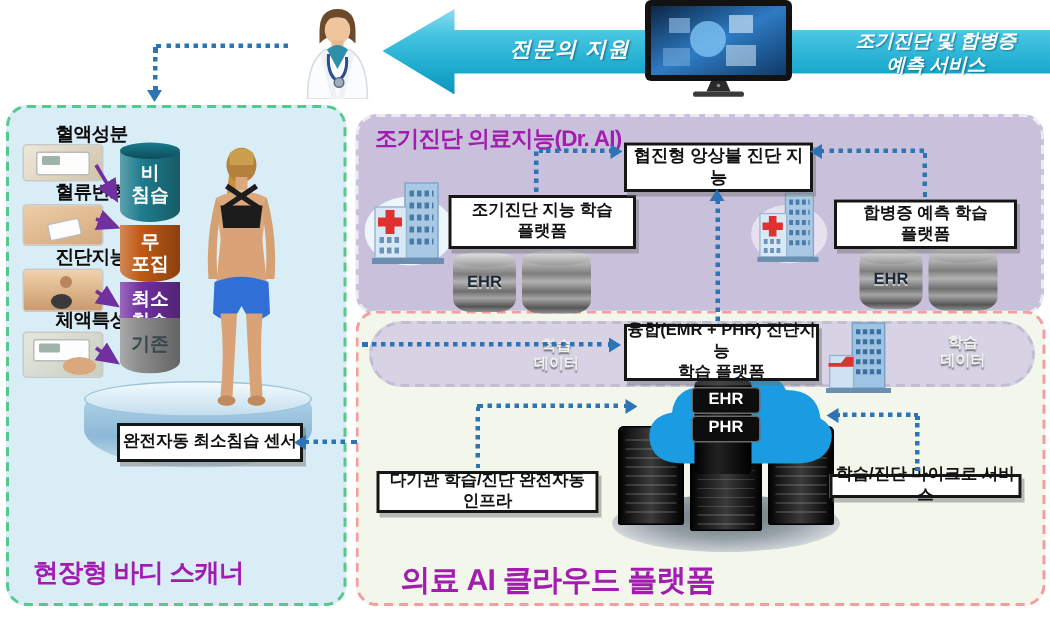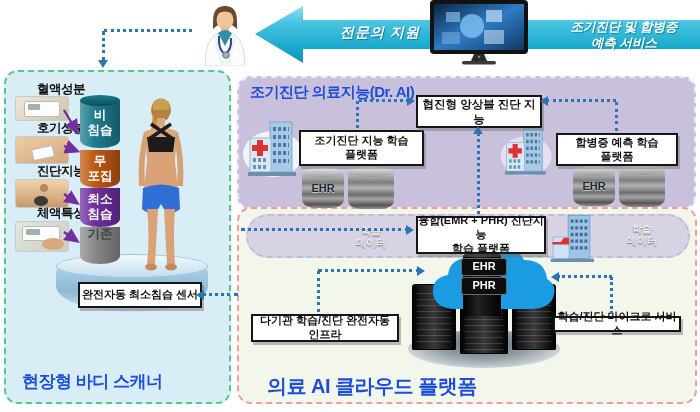--- a/index.html
+++ b/index.html
@@ -8,21 +8,21 @@
   .abs{position:absolute;}
 
   
   .panel{position:absolute;border-radius:14px;box-sizing:border-box;}
   .panel.scanner{left:4px;top:70px;width:227px;height:334px;background:#d9edf7;border:2px dashed #55c98c;}
   .panel.drai{left:237px;top:76px;width:459px;height:134px;background:#c9c1db;border:2px dashed #ecebf5;}
   .panel.cloud{left:237px;top:207px;width:460px;height:197px;background:#f3f6ea;border:2px dashed #f49d9d;}
   .band{position:absolute;left:7px;top:5px;width:444px;height:44px;background:#d7d3e4;
         border:2px dashed #c2bcd5;border-radius:22px;box-sizing:border-box;}
 
-  .ptitle{position:absolute;font-weight:bold;color:#1d4ed8;}
+  .ptitle{position:absolute;font-weight:bold;color:#a21caf;}
   .ptitle.drai-t{left:11px;top:5px;font-size:15px;letter-spacing:-0.5px;}
   .ptitle.cloud-t{left:12px;top:164px;font-size:20px;letter-spacing:-0.5px;margin-left:16px;}
   .ptitle.scan-t{left:16px;top:298px;font-size:17px;letter-spacing:-0.5px;}
 
   
   .wbox{position:absolute;background:#fff;border:2px solid #161616;box-shadow:2px 3px 0 rgba(110,110,110,.45);
         display:flex;align-items:center;justify-content:center;text-align:center;
         font-weight:bold;font-size:11px;color:#111;white-space:pre-line;line-height:1.25;box-sizing:border-box;z-index:15;}
 
   
@@ -136,21 +136,21 @@
   <div class="dl-h" style="left:104px;top:29px;width:88px;"></div>
   <div class="dl-v" style="left:102px;top:31px;height:30px;"></div>
   <div class="arr down" style="left:98px;top:60px;"></div>
 
   <div class="panel scanner">
     <div class="s-label" style="top:9px;">혈액성분</div>
     <div class="photo ph1">
       <span class="dev" style="left:8px;top:4px;width:34px;height:14px;"></span>
       <span class="scr" style="left:12px;top:7px;width:12px;height:6px;"></span>
     </div>
-    <div class="s-label" style="top:48px;">호기성분</div>
+    <div class="s-label" style="top:48px;">혈류변화</div>
     <div class="photo ph2">
       <span class="dev" style="left:16px;top:10px;width:20px;height:10px;transform:rotate(-12deg);"></span>
     </div>
     <div class="s-label" style="top:91px;">진단지능</div>
     <div class="photo ph3">
       <span class="skin" style="left:18px;top:16px;width:14px;height:10px;background:#3a3a3a;"></span>
       <span class="skin" style="left:24px;top:4px;width:8px;height:8px;background:#b9855c;"></span>
     </div>
     <div class="s-label" style="top:133px;">체액특성</div>
     <div class="photo ph4">
@@ -176,21 +176,21 @@
       <div class="ptop"></div>
     </div>
 
     <div class="cap"></div>
     <div class="cyl" style="top:29px;height:47px;background-color:#1f7d8e;padding-top:7px;">비
 침습</div>
     <div class="cyl" style="top:78px;height:38px;background-color:#c05a14;padding-top:4px;box-sizing:border-box;">무
 포집</div>
     <div class="cyl" style="top:116px;height:39px;background-color:#7030a0;padding-top:4px;box-sizing:border-box;">최소
 침습</div>
-    <div class="cyl" style="top:155px;height:37px;background-color:#8a8a8a;box-sizing:border-box;color:#37474a;">기존</div>
+    <div class="cyl" style="top:140px;height:37px;background-color:#8a8a8a;padding-top:10px;box-sizing:border-box;color:#37474a;">기존</div>
 
     <svg class="abs" style="left:112px;top:24px;" width="84" height="180" viewBox="0 0 84 180">
       <path d="M36 12 q-6 34 0 58 l5 -2 q-4 -28 1 -50 Z" fill="#c9913f"></path>
       <ellipse cx="43" cy="14" rx="10" ry="11.5" fill="#b5803c"></ellipse>
       <path d="M35 6 Q43 0 51 6 L51 14 L35 14 Z" fill="#caa04e"></path>
       <rect x="39" y="22" width="8" height="9" fill="#dca97c"></rect>
       <path d="M26 36 Q43 27 60 36 L56 72 Q43 78 30 72 Z" fill="#dca97c"></path>
       <path d="M26 36 Q19 62 21 90 L27 90 Q25 64 30 42 Z" fill="#d5a072"></path>
       <path d="M60 36 Q67 62 65 90 L59 90 Q61 64 56 42 Z" fill="#d5a072"></path>
       <path d="M29 41 L57 41 L55 57 Q43 62 31 57 Z" fill="#1c1c1c"></path>

